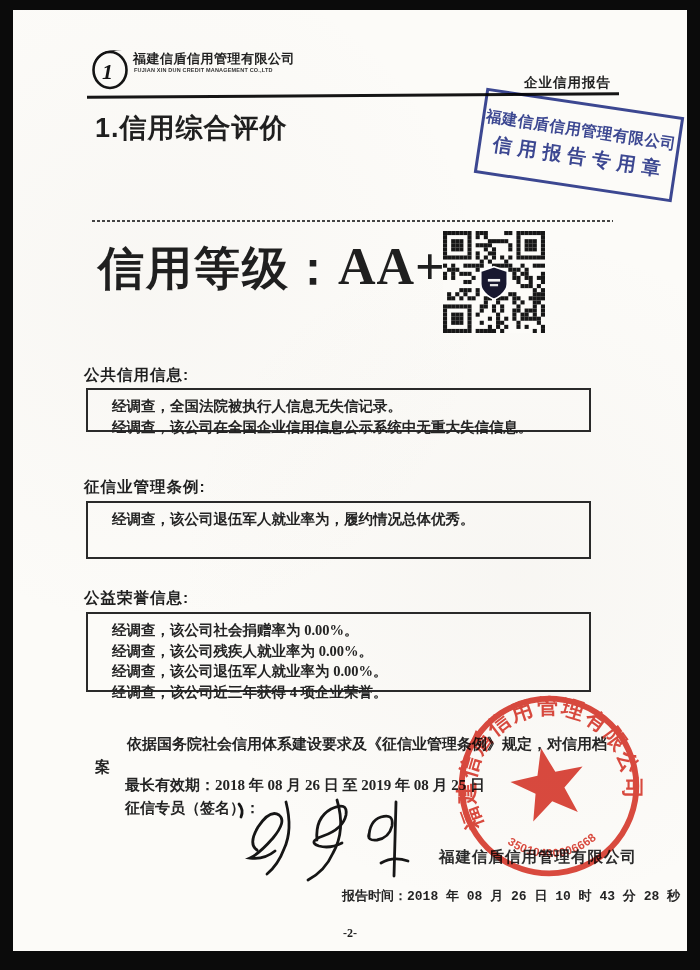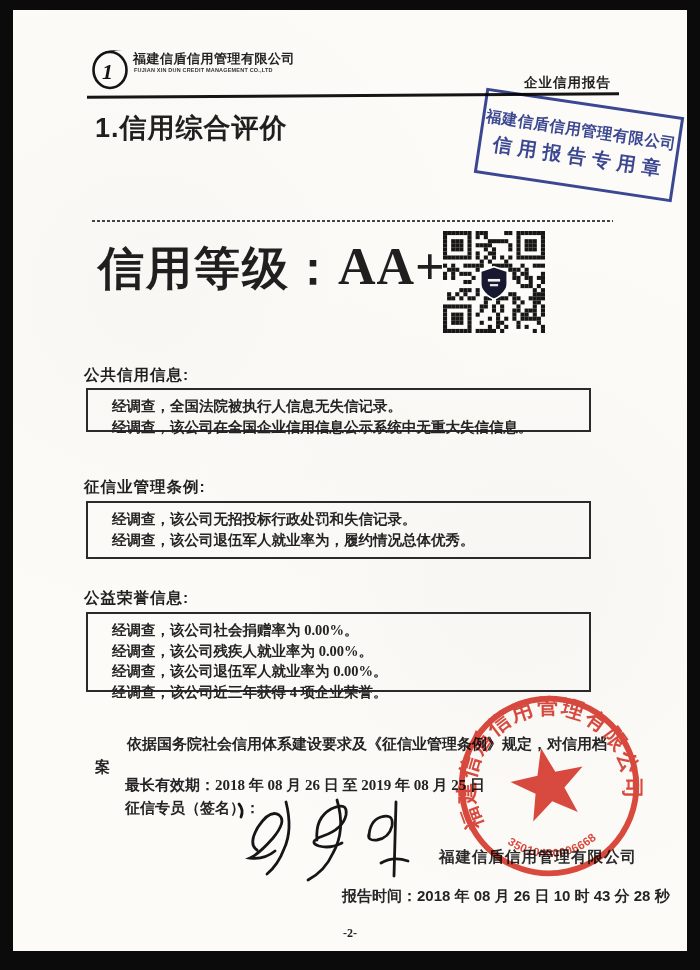--- a/index.html
+++ b/index.html
@@ -56,22 +56,22 @@
   .policy .indent { display:block; text-indent:32px; }
   .validity { left:112px; top:766px; font-size:15px; font-weight:700;
               font-family:"Liberation Serif","DejaVu Serif",serif; color:#242424; }
   .signer   { left:112px; top:789px; font-size:15px; font-weight:700;
               font-family:"Liberation Serif","DejaVu Serif",serif; color:#242424; }
 
   .signature { left:218px; top:780px; width:190px; height:98px; }
 
   .issuer { left:426px; top:837px; font-size:15.5px; font-weight:700; letter-spacing:1px; color:#2b2b2b; z-index:1; }
 
-  .report-time { left:329px; top:877px; font-size:15px; font-weight:700;
-                 font-family:Liberation Sans, sans-serif; color:#242424; }
+  .report-time { left:329px; top:877px; font-size:13px; font-weight:700;
+                 font-family:Liberation Mono, monospace; color:#242424; }
   .page-num { left:0; top:916px; width:674px; text-align:center; font-size:12px; font-weight:700;
               font-family:"Liberation Serif","DejaVu Serif",serif; }
 
   
   .blue-stamp {
     left:466px; top:92px; width:200px; height:86px;
     border:3.5px solid #2d3a8d; transform:rotate(8.5deg);
     display:flex; flex-direction:column; align-items:center; justify-content:center;
     color:#2d3a8d; mix-blend-mode:multiply; opacity:0.93; z-index:3;
   }
@@ -386,21 +386,20 @@
   </svg>
 
   <div class="abs sec-head" id="sec1-head">公共信用信息:</div>
   <div class="abs sec-box" id="sec1-box">
     <div>经调查，全国法院被执行人信息无失信记录。</div>
     <div>经调查，该公司在全国企业信用信息公示系统中无重大失信信息。</div>
   </div>
 
   <div class="abs sec-head" id="sec2-head">征信业管理条例:</div>
   <div class="abs sec-box" id="sec2-box">
-    <div>经调查，该公司无招投标行政处罚和失信记录。</div>
     <div>经调查，该公司退伍军人就业率为，履约情况总体优秀。</div>
   </div>
 
   <div class="abs sec-head" id="sec3-head">公益荣誉信息:</div>
   <div class="abs sec-box" id="sec3-box">
     <div>经调查，该公司社会捐赠率为 0.00%。</div>
     <div>经调查，该公司残疾人就业率为 0.00%。</div>
     <div>经调查，该公司退伍军人就业率为 0.00%。</div>
     <div>经调查，该公司近三年获得 4 项企业荣誉。</div>
   </div>

